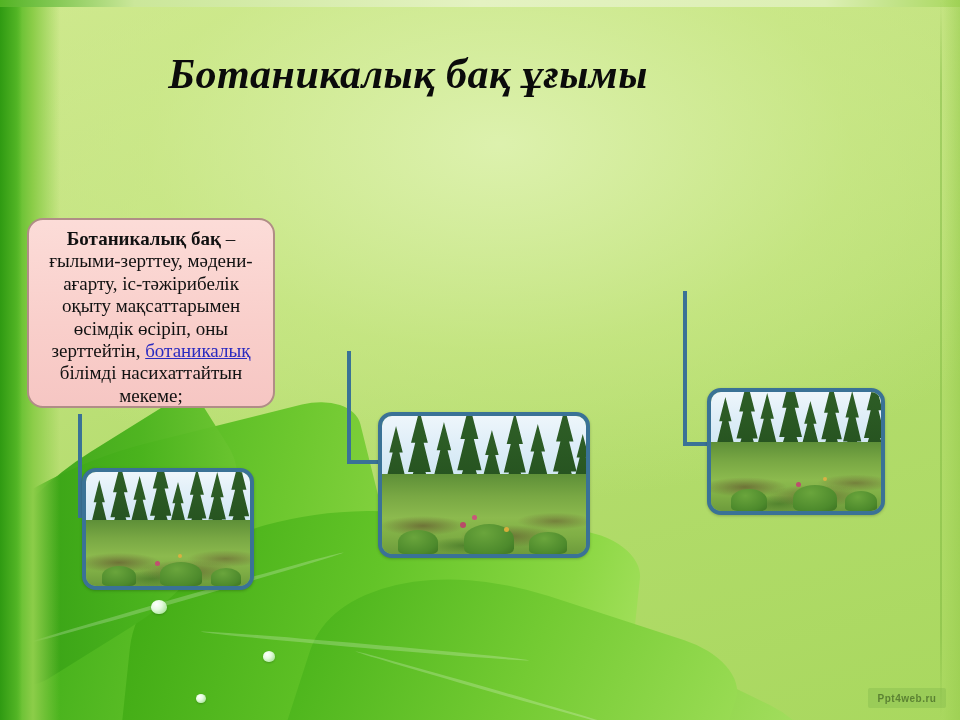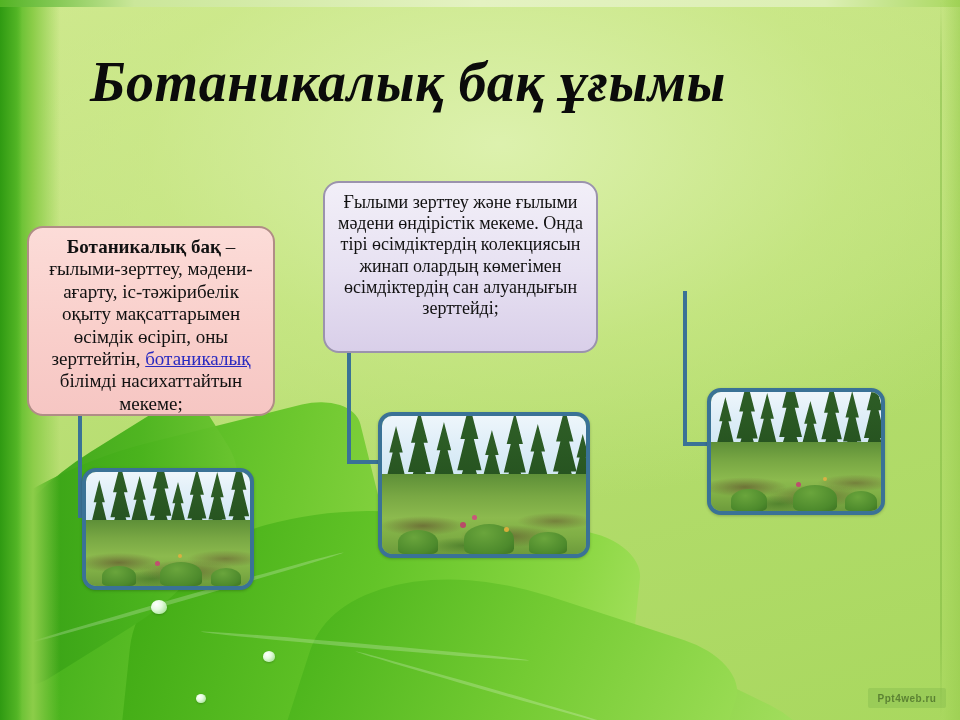--- a/index.html
+++ b/index.html
@@ -135,40 +135,40 @@
   .drop-1 { left: 151px; top: 600px; width: 16px; height: 14px; }
   .drop-2 { left: 263px; top: 651px; width: 12px; height: 11px; }
   .drop-3 { left: 196px; top: 694px; width: 10px; height: 9px; }
 
   
   .title {
     position: absolute;
     left: 0; top: 50px;
     width: 816px;
     text-align: center;
-    font-size: 56px;
+    font-size: 42px;
     font-weight: bold;
     font-style: italic;
     color: #0b0b0b;
     letter-spacing: 0.5px;
     font-family: "Liberation Serif", "DejaVu Serif", serif;
   }
 
   
   .box {
     position: absolute;
     box-sizing: border-box;
     text-align: center;
     line-height: 1.18;
     color: #111111;
     font-family: "Liberation Serif", "DejaVu Serif", serif;
   }
 
   .box-pink {
-    left: 27px; top: 226px;
+    left: 27px; top: 218px;
     width: 248px; height: 190px;
     padding: 8px 10px 6px 10px;
     font-size: 19px;
     background: linear-gradient(180deg, #fcdcd8 0%, #f9cfcb 55%, #f6c6c3 100%);
     border: 2px solid #b08d86;
     border-radius: 16px;
   }
   .box-pink b { font-weight: bold; }
   .box-pink .lnk {
     color: #2a2ac0;
@@ -373,18 +373,17 @@
     <div class="ph-beds"></div>
     <div class="shrub" style="left:12%; width:36px; height:22px;"></div>
     <div class="shrub" style="left:48%; width:44px; height:26px;"></div>
     <div class="shrub" style="left:79%; width:32px; height:20px;"></div>
     <div class="flower" style="left:50%; bottom:24px; width:5px; height:5px; background:#bb4f6d;"></div>
     <div class="flower" style="left:66%; bottom:30px; width:4px; height:4px; background:#d9b244;"></div>
   </div>
 
   <div class="box box-pink"><b>Ботаникалық бақ</b><span> – </span><span>ғылыми-зерттеу, мәдени-ағарту, іс-тәжірибелік оқыту мақсаттарымен өсімдік өсіріп, оны зерттейтін, </span><span class="lnk">ботаникалық</span><span> білімді насихаттайтын мекеме;</span></div>
 
-  <div class="box box-purple">Ғылыми зерттеу және ғылыми мәдени өндірістік мекеме. Онда тірі өсімдіктердің колекциясын жинап олардың көмегімен өсімдіктердің сан алуандығын зерттейді;</div>
 
 
   <div class="watermark">Ppt4web.ru</div>
 
 </div>
 
 </body></html>

